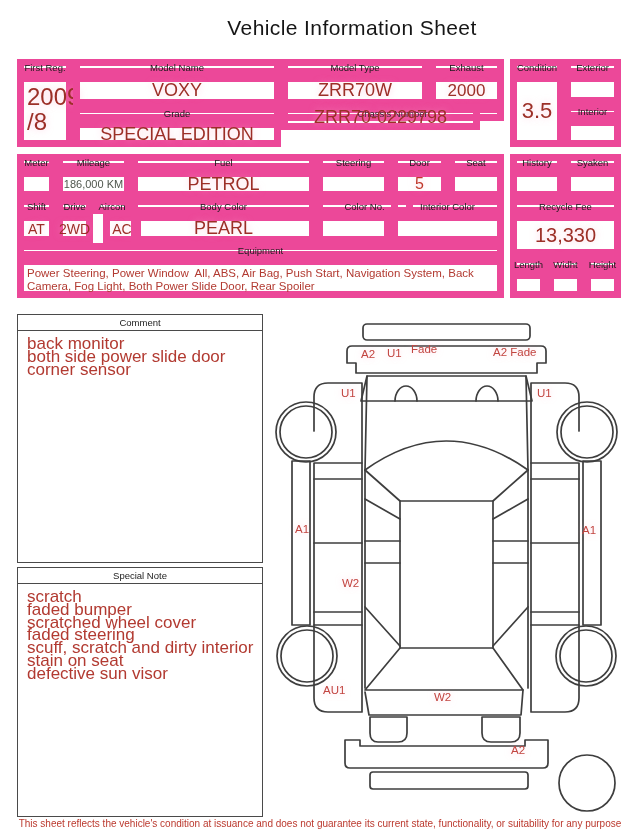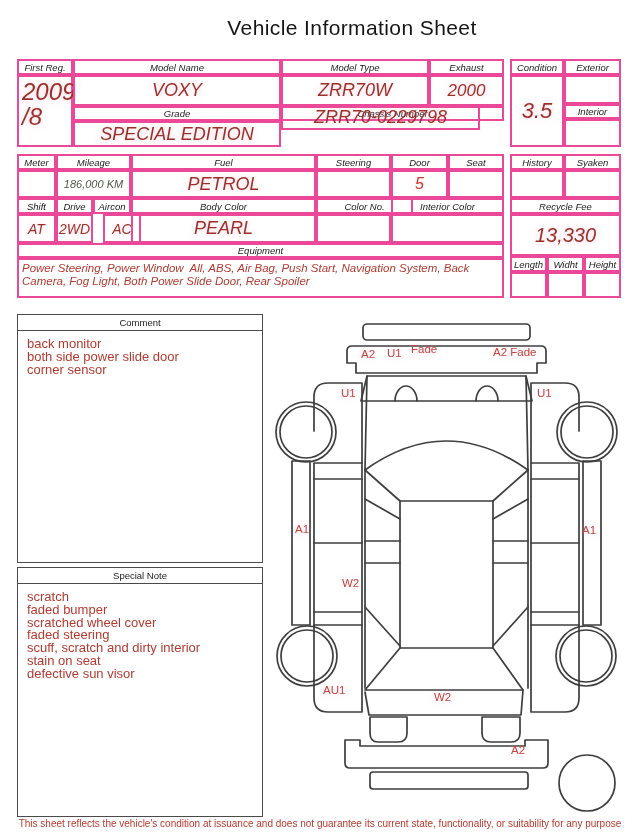--- a/index.html
+++ b/index.html
@@ -1,36 +1,36 @@
 <!DOCTYPE html>
 <html><head>
 <meta charset="utf-8">
 <style>
   html,body{margin:0;padding:0;background:#ffffff;}
   .sheet{position:relative;width:640px;height:835px;background:#fff;
          font-family:"Liberation Sans", sans-serif;overflow:hidden;}
   .title{position:absolute;left:0;top:16px;width:640px;text-align:center;
          font-size:21px;color:#161616;letter-spacing:.4px;margin-left:32px;}
-  .c{position:absolute;box-sizing:border-box;border:2px solid #ec4899;background:transparent;
-     display:flex;align-items:center;justify-content:center;font-style:italic;}
+  .c{position:absolute;box-sizing:border-box;border:7px solid #ec4899;background:transparent;
+     display:flex;align-items:center;justify-content:center;}
   .hdr{font-size:9.5px;color:#1b1b1b;}
   .val{color:#9c2f27;font-size:18px;text-shadow:0 0 7px rgba(255,170,200,.55);}
   .val-xl{font-size:22px;}
   .val-lg{font-size:20px;}
   .val-md{font-size:16px;}
   .val-sm{font-size:14px;}
   .val-left{justify-content:flex-start;padding-left:3px;white-space:pre-line;
             line-height:1.05;font-size:24px;}
   .mileage{color:#4f564d;font-size:11px;text-shadow:none;}
   .equip{align-items:flex-start;justify-content:flex-start;padding:2px 3px;
          color:#b23a31;font-size:11.5px;line-height:13px;white-space:pre-wrap;}
   .notebox{position:absolute;box-sizing:border-box;border:1.5px solid #4a4a4a;background:#fff;}
   .notebox .nb-hdr{box-sizing:border-box;border-bottom:1px solid #4a4a4a;text-align:center;
          font-size:9.5px;color:#1b1b1b;padding-top:2px;height:16px;}
-  .nb-body{padding:7px 0 0 9px;color:#b23a31;font-size:13px;line-height:12.8px;}
+  .nb-body{padding:7px 0 0 9px;color:#b23a31;font-size:17px;line-height:12.8px;}
   .nb-line{white-space:nowrap;}
   .diagram{position:absolute;left:265px;top:313px;width:375px;height:505px;}
   .anno{position:absolute;color:#c24540;font-size:11.5px;white-space:nowrap;
         text-shadow:0 0 6px rgba(255,180,205,.5);}
   .footer{position:absolute;left:0;top:818px;width:640px;text-align:center;
           color:#bb392e;font-size:10px;}
 </style>
 </head>
 <body>
 

